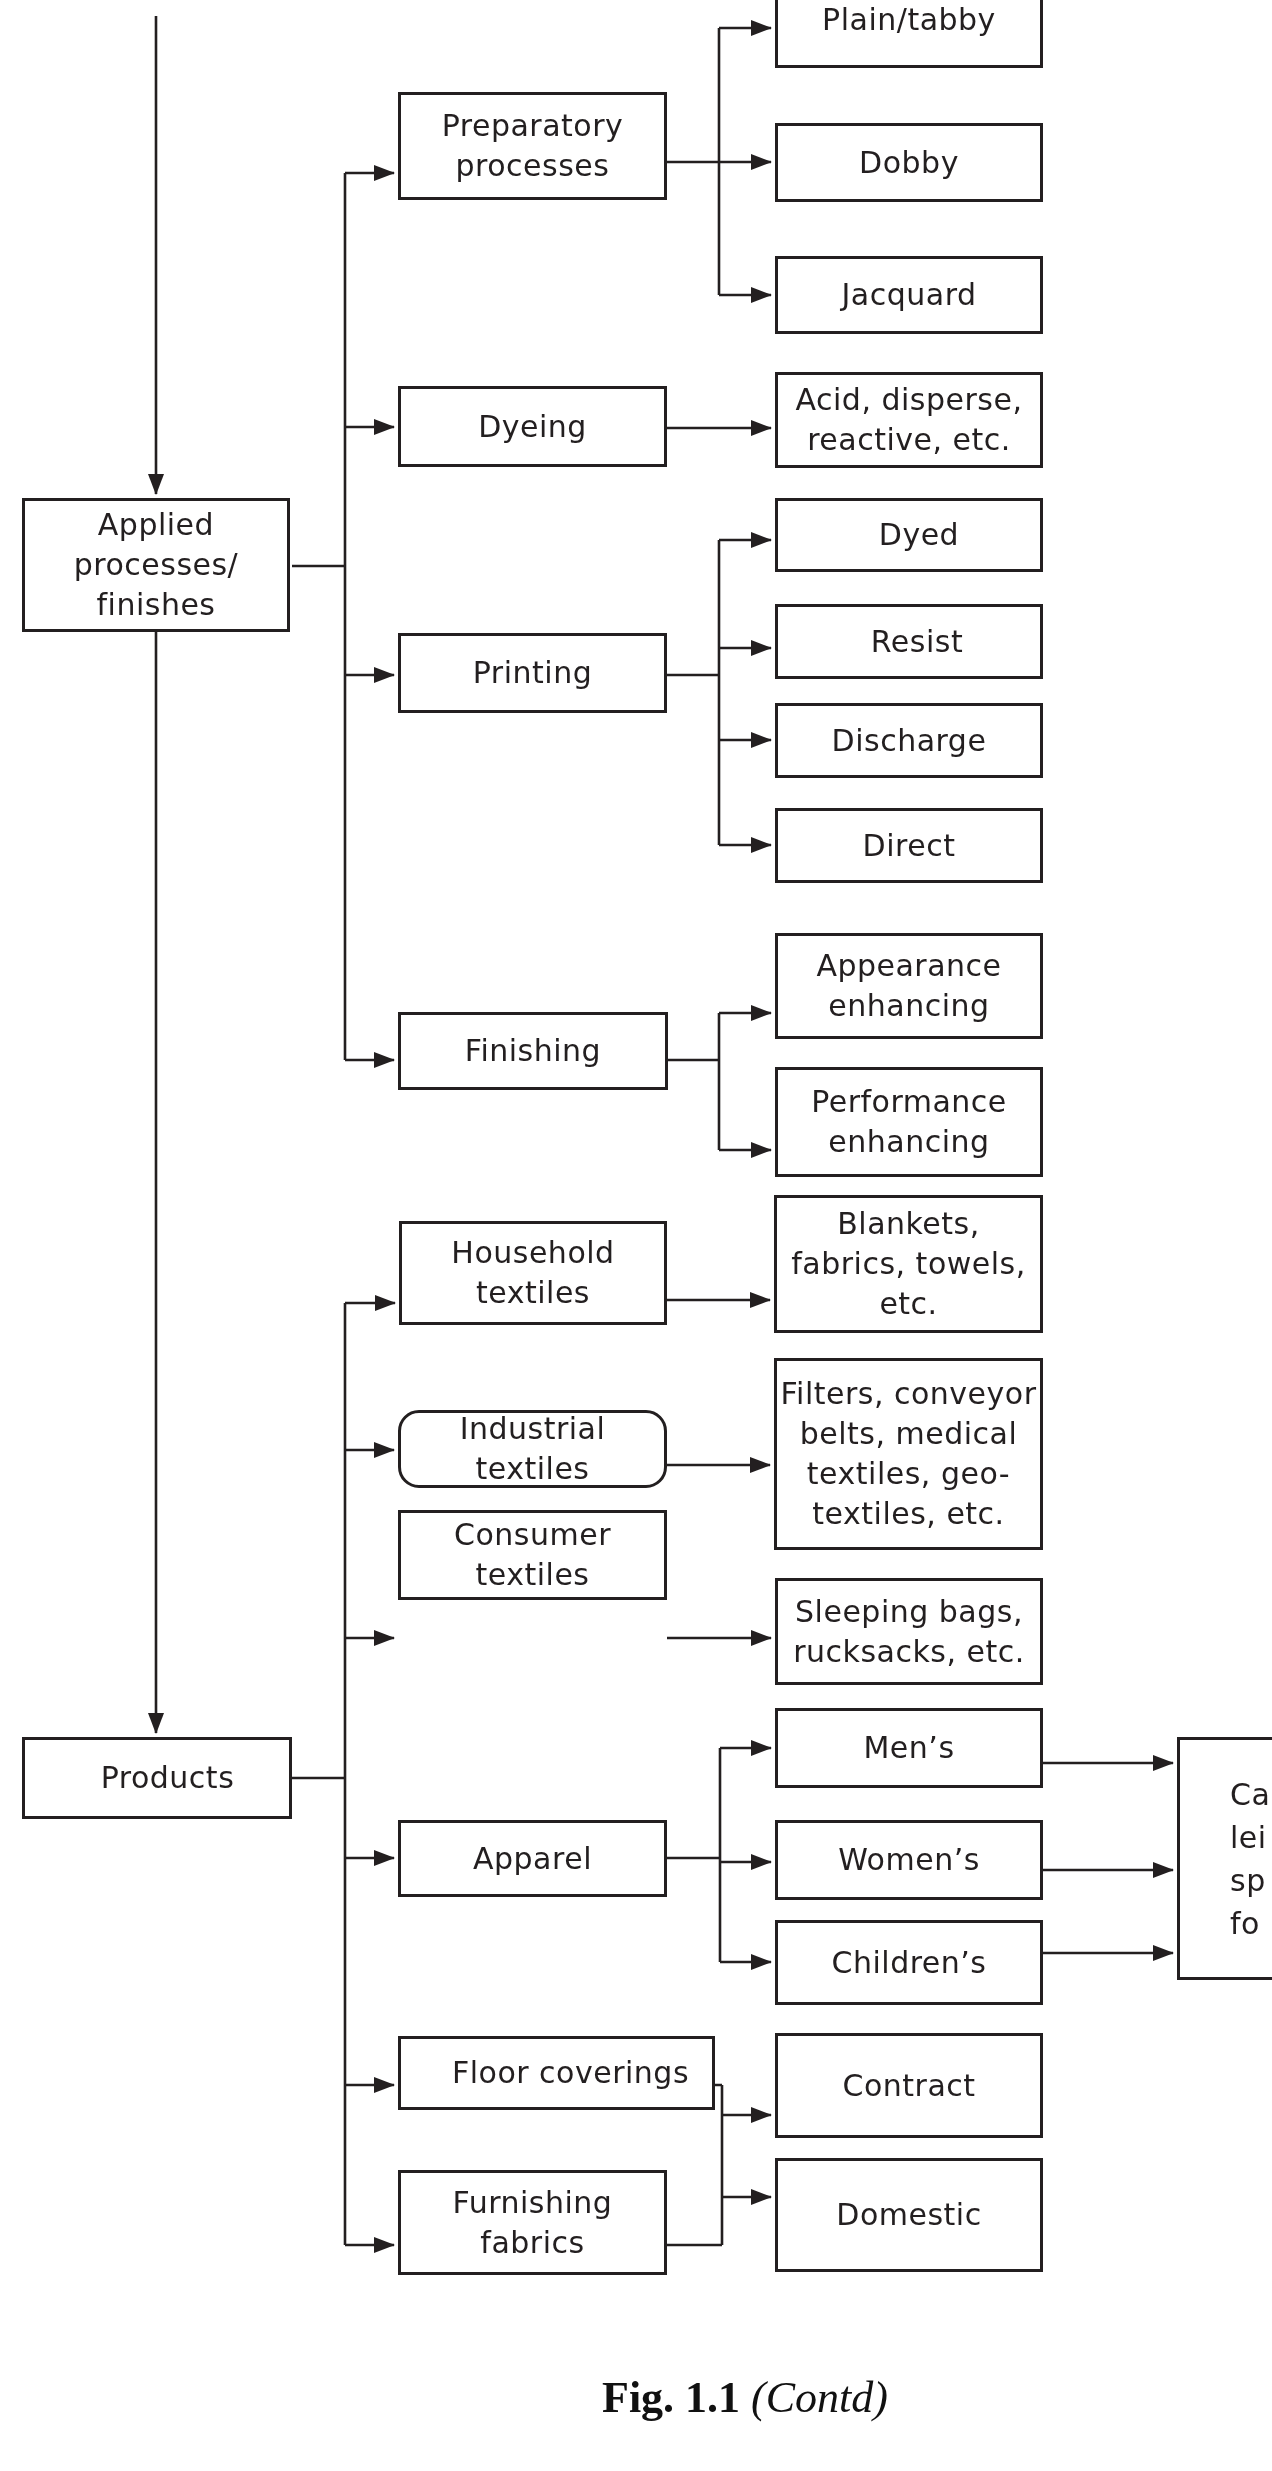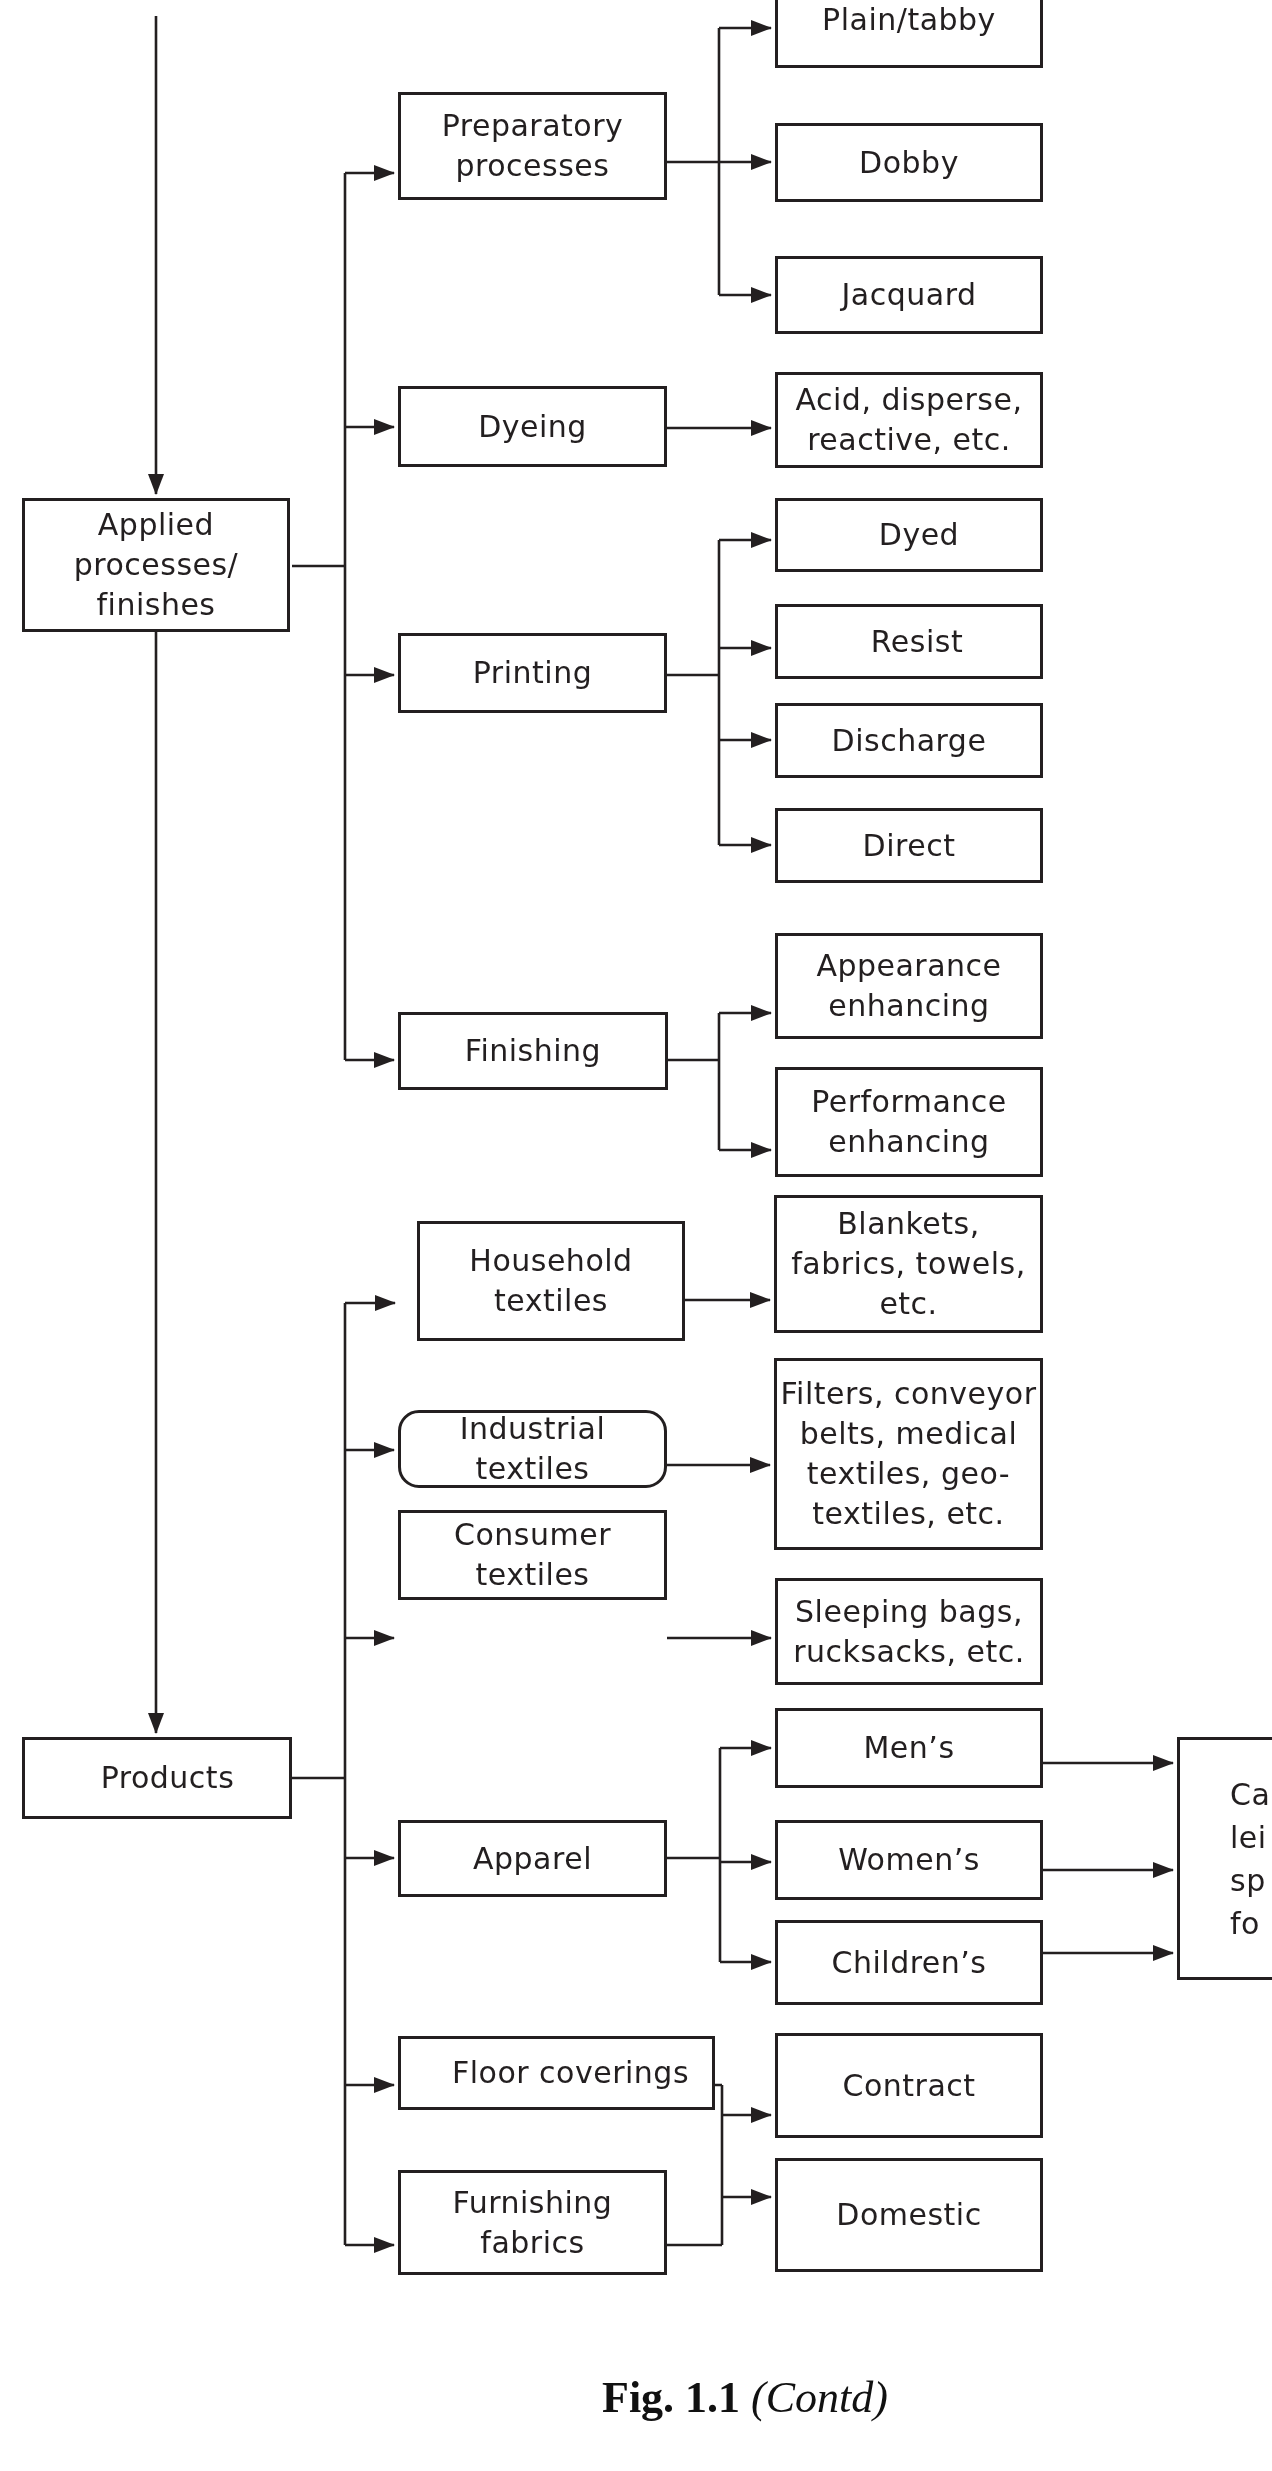--- a/index.html
+++ b/index.html
@@ -118,21 +118,21 @@
   <div class="node" style="left:22px;top:498px;width:268px;height:134px;">Applied
 processes/
 finishes</div>
   <div class="node" style="left:22px;top:1737px;width:270px;height:82px;padding-left:21px;">Products</div>
 
   <div class="node" style="left:398px;top:92px;width:269px;height:108px;">Preparatory
 processes</div>
   <div class="node" style="left:398px;top:386px;width:269px;height:81px;">Dyeing</div>
   <div class="node" style="left:398px;top:633px;width:269px;height:80px;">Printing</div>
   <div class="node" style="left:398px;top:1012px;width:270px;height:78px;">Finishing</div>
-  <div class="node" style="left:417px;top:1221px;width:268px;height:120px;">Household
+  <div class="node" style="left:399px;top:1221px;width:268px;height:104px;">Household
 textiles</div>
   <div class="node" style="left:398px;top:1410px;width:269px;height:78px;border-radius:21px;">Industrial textiles</div>
   <div class="node" style="left:398px;top:1510px;width:269px;height:90px;">Consumer
 textiles</div>
   <div class="node" style="left:398px;top:1820px;width:269px;height:77px;">Apparel</div>
   <div class="node" style="left:398px;top:2036px;width:317px;height:74px;padding-left:28px;">Floor coverings</div>
   <div class="node" style="left:398px;top:2170px;width:269px;height:105px;">Furnishing
 fabrics</div>
 
   <div class="node" style="left:775px;top:-28px;width:268px;height:96px;">Plain/tabby</div>

